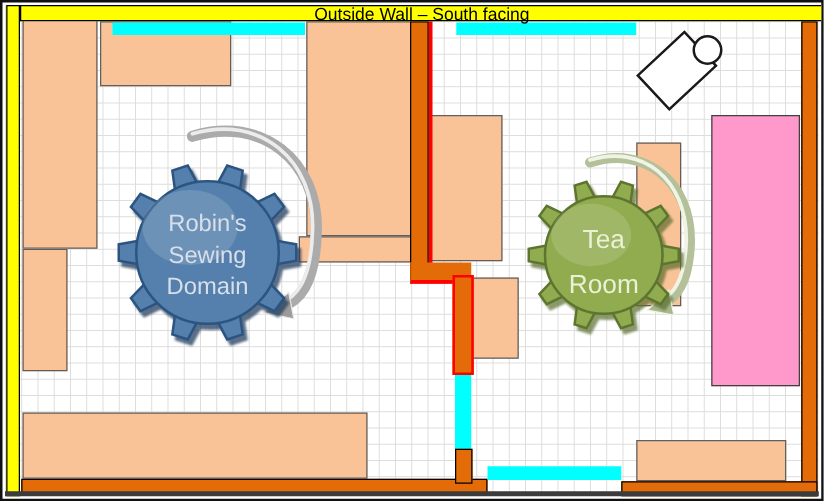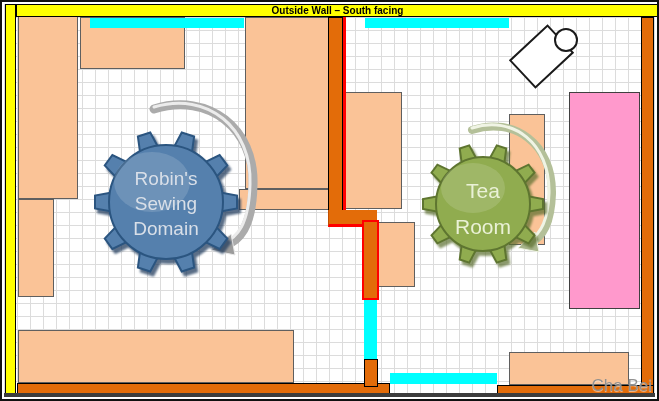--- a/index.html
+++ b/index.html
@@ -15,21 +15,21 @@
   .wallY{border:1px solid #000;}
   .wallO{border:1px solid #000;}
   .pinkT{border:1px solid #404040;}
   .redline{}
   .jog{border-bottom:3px solid #FF0000;border-left:1px solid #c14f00;}
   .lowerSeg{border:2px solid #FF0000;}
   .window{}
   #banner{position:absolute;left:14px;top:2px;width:643px;height:13px;z-index:3;
           background:#FFFF00;border:1px solid #000;box-sizing:border-box;
           display:flex;align-items:center;justify-content:center;
-          font-size:10px;font-weight:bold;color:#000;}
+          font-size:14px;font-weight:normal;color:#000;}
   #diamond{position:absolute;left:513px;top:35px;width:49px;height:35px;z-index:2;
            background:#fff;border:2px solid #1a1a1a;transform:rotate(-43deg);}
   #circleShape{position:absolute;left:552px;top:26px;width:20px;height:20px;z-index:2;
            background:#fff;border:2px solid #1a1a1a;border-radius:50%;}
   #gearSvg{position:absolute;left:0;top:0;z-index:4;}
   .gearBlueBody{stroke:#2B5580;stroke-width:2;}
   .gearGreenBody{stroke:#5E7530;stroke-width:2;}
   .gearBlueG{filter:drop-shadow(3px 4px 1px rgba(35,62,95,0.75));}
   .gearGreenG{filter:drop-shadow(3px 4px 1px rgba(90,110,45,0.7));}
   .gearTextBlue{fill:#D9DFE8;font-size:19px;text-anchor:middle;font-family:"Liberation Sans",sans-serif;}
@@ -130,14 +130,13 @@
         <polygon transform="rotate(342)" points="-9,-38 -5,-60 5,-60 9,-38"></polygon>
         <circle r="47"></circle>
         <ellipse cx="-10" cy="-16" rx="32" ry="25" fill="#ffffff" opacity="0.14" stroke="none"></ellipse>
       </g>
       <text class="gearTextGreen" x="481" y="196">Tea</text>
       <text class="gearTextGreen" x="481" y="232">Room</text>
     </g>
   </svg>
 
   <div id="btmShadow"></div>
-  <div id="watermark">Cha Bei</div>
 </div>
 
 </body></html>

